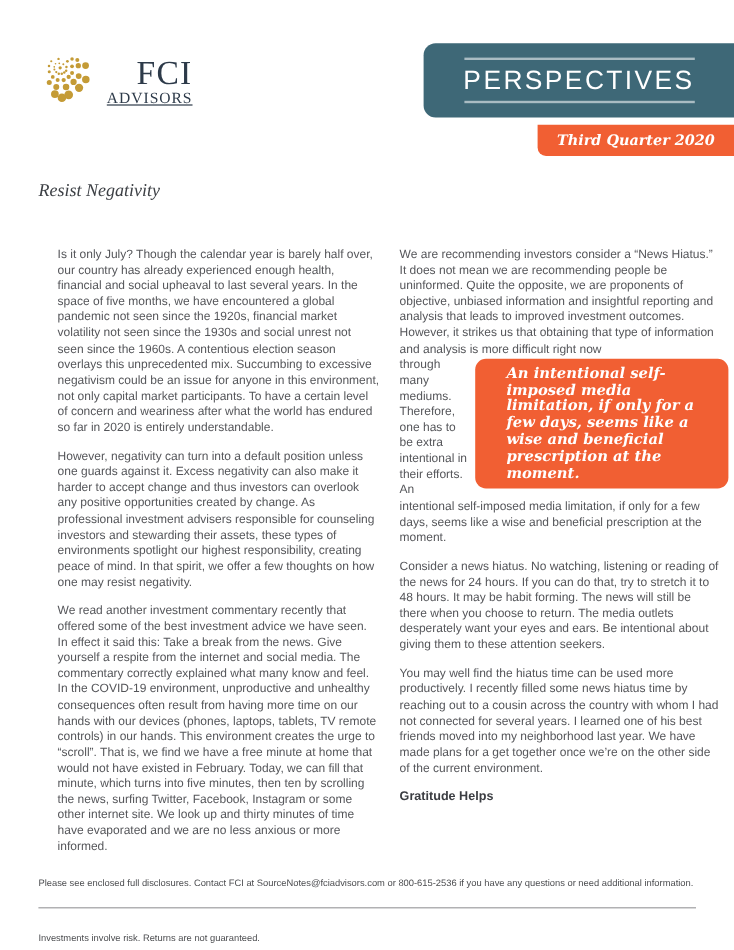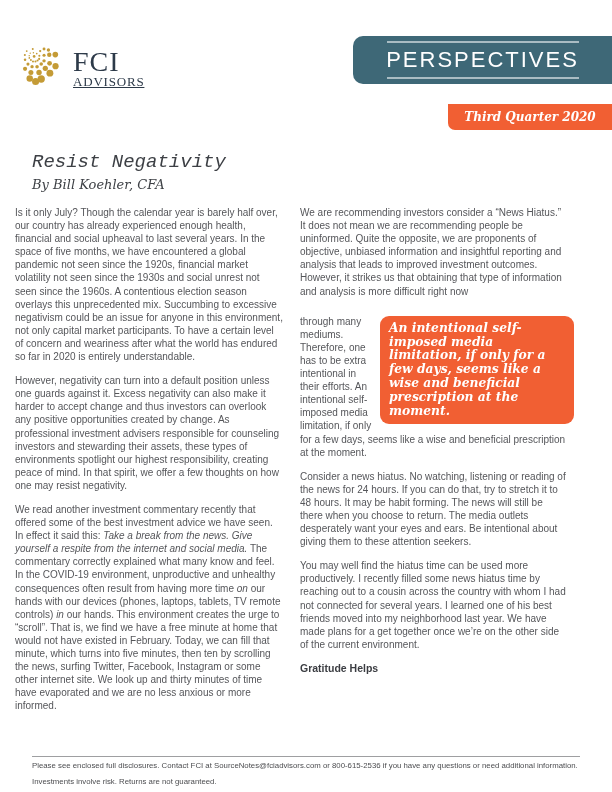--- a/index.html
+++ b/index.html
@@ -1,70 +1,70 @@
 <!DOCTYPE html>
 <html style="--teal: #3e6877; --orange: #f15f33; --gold: #c49b36; --navy: #2d3a49; --body_text: #55565a;"><head>
 <meta charset="utf-8">
 <style>
   html,body{margin:0;padding:0;background:#e8e8e8;}
   .page{
     position:relative;width:612px;height:792px;margin:0 auto;background:#ffffff;
     font-family:"Liberation Sans",sans-serif;overflow:hidden;
   }
   
-  .logo{position:absolute;left:20px;top:45px;display:flex;align-items:center;}
+  .logo{position:absolute;left:36px;top:45px;display:flex;align-items:center;text-align:right;}
   .logo-globe{width:46px;height:48px;color:var(--gold,#c49b36);}
   .logo-text{margin-left:7px;color:var(--navy,#2d3a49);font-family:"Liberation Serif",serif;}
   .logo-acronym{font-size:28px;line-height:26px;letter-spacing:1px;}
   .logo-name{font-size:13px;line-height:14px;letter-spacing:0.8px;text-decoration:underline;}
   .banner-teal{
-    position:absolute;left:353px;top:36px;width:259px;height:48px;
+    position:absolute;left:353px;top:36px;width:259px;height:62px;
     background:var(--teal,#3e6877);border-radius:10px 0 0 10px;
     display:flex;flex-direction:column;align-items:center;justify-content:center;
   }
   .banner-rule{width:192px;height:2px;background:#a9bcc3;}
   .banner-title{color:#ffffff;font-size:22px;letter-spacing:2px;margin:4px 0;font-weight:400;}
   .banner-orange{
     position:absolute;left:448px;top:104px;width:164px;height:26px;
     background:var(--orange,#f15f33);border-radius:0 0 0 7px;
     display:flex;align-items:center;justify-content:center;
   }
   .banner-subtitle{
     color:#ffffff;font-family:"DejaVu Serif",serif;font-style:italic;font-weight:bold;font-size:12px;
   }
   
   .article-title{
     position:absolute;left:32px;top:151px;margin:0;
-    font-family:Liberation Mono, monospace;font-style:italic;font-weight:400;
-    font-size:19px;color:#3d4045;text-align:center;
+    font-family:Liberation Serif, serif;font-style:italic;font-weight:400;
+    font-size:15px;color:#3d4045;text-align:center;
   }
   .article-byline{
     position:absolute;left:32px;top:177px;
     font-family:"DejaVu Serif",serif;font-style:italic;font-size:13px;color:#3d4045;
   }
   
-  .columns{position:absolute;left:15px;top:206px;width:553px;display:flex;gap:17px;}
+  .columns{position:absolute;left:48px;top:206px;width:553px;display:flex;gap:17px;}
   .col{width:268px;}
   .body-p{margin:0 0 11px 0;font-size:10px;line-height:13.1px;color:#55565a;}
-  .body-p.no-gap{margin-bottom:17px;}
+  .body-p.no-gap{margin-bottom:0;}
   .body-h{margin:6px 0 9px 0;font-size:10.5px;font-weight:bold;color:#3b3d42;}
-  .it{font-style:italic;}
+  .it{}
   .clearfix::after{content:"";display:block;clear:both;}
   .pullquote{
-    float:right;width:176px;margin:1px -6px 5px 6px;padding:5px 9px 6px 9px;
+    float:right;width:176px;margin:1px -6px 5px 6px;padding:5px 9px 6px 26px;
     background:var(--orange,#f15f33);border-radius:9px;
     color:#ffffff;font-family:"DejaVu Serif",serif;font-style:italic;font-weight:bold;
     font-size:12.3px;line-height:13.9px;
   }
   
   .footer-divider{position:absolute;left:32px;top:756px;width:548px;height:1px;background:#9e9fa1;}
   .footer-line{
     position:absolute;left:32px;font-size:7.8px;line-height:10.4px;color:#4c4d50;white-space:nowrap;
   }
-  .footer-line.l1{top:761px;}
+  .footer-line.l1{top:731px;}
   .footer-line.l2{top:777px;}
 </style>
 </head>
 <body>
 
 <div class="page">
 
   <div class="logo">
     <svg class="logo-globe" viewBox="0 0 44 46" xmlns="http://www.w3.org/2000/svg">
       <g fill="currentColor">
@@ -117,21 +117,20 @@
     <div class="banner-rule"></div>
     <div class="banner-title">PERSPECTIVES</div>
     <div class="banner-rule"></div>
   </div>
 
   <div class="banner-orange">
     <span class="banner-subtitle">Third Quarter 2020</span>
   </div>
 
   <h1 class="article-title">Resist Negativity</h1>
-  <div class="article-byline">By Bill Koehler, CFA</div>
 
   <div class="columns">
     <div class="col">
         <p class="body-p"><span>Is it only July? Though the calendar year is barely half over, our country has already experienced enough health, financial and social upheaval to last several years. In the space of five months, we have encountered a global pandemic not seen since the 1920s, financial market volatility not seen since the 1930s and social unrest not seen since the 1960s. A contentious election season overlays this unprecedented mix. Succumbing to excessive negativism could be an issue for anyone in this environment, not only capital market participants. To have a certain level of concern and weariness after what the world has endured so far in 2020 is entirely understandable.</span></p>
         <p class="body-p"><span>However, negativity can turn into a default position unless one guards against it. Excess negativity can also make it harder to accept change and thus investors can overlook any positive opportunities created by change. As professional investment advisers responsible for counseling investors and stewarding their assets, these types of environments spotlight our highest responsibility, creating peace of mind. In that spirit, we offer a few thoughts on how one may resist negativity.</span></p>
         <p class="body-p"><span>We read another investment commentary recently that offered some of the best investment advice we have seen. In effect it said this: </span><span class="it">Take a break from the news. Give yourself a respite from the internet and social media.</span><span> The commentary correctly explained what many know and feel. In the COVID-19 environment, unproductive and unhealthy consequences often result from having more time </span><span class="it">on</span><span> our hands with our devices (phones, laptops, tablets, TV remote controls) </span><span class="it">in</span><span> our hands. This environment creates the urge to “scroll”. That is, we find we have a free minute at home that would not have existed in February. Today, we can fill that minute, which turns into five minutes, then ten by scrolling the news, surfing Twitter, Facebook, Instagram or some other internet site. We look up and thirty minutes of time have evaporated and we are no less anxious or more informed.</span></p>
       </div>
     <div class="col">
         <p class="body-p no-gap">We are recommending investors consider a “News Hiatus.” It does not mean we are recommending people be uninformed. Quite the opposite, we are proponents of objective, unbiased information and insightful reporting and analysis that leads to improved investment outcomes. However, it strikes us that obtaining that type of information and analysis is more difficult right now</p>
         <div class="body-p clearfix"><div class="pullquote">An intentional self-imposed media limitation, if only for a few days, seems like a wise and beneficial prescription at the moment.</div>through many mediums. Therefore, one has to be extra intentional in their efforts. An intentional self-imposed media limitation, if only for a few days, seems like a wise and beneficial prescription at the moment.</div>

